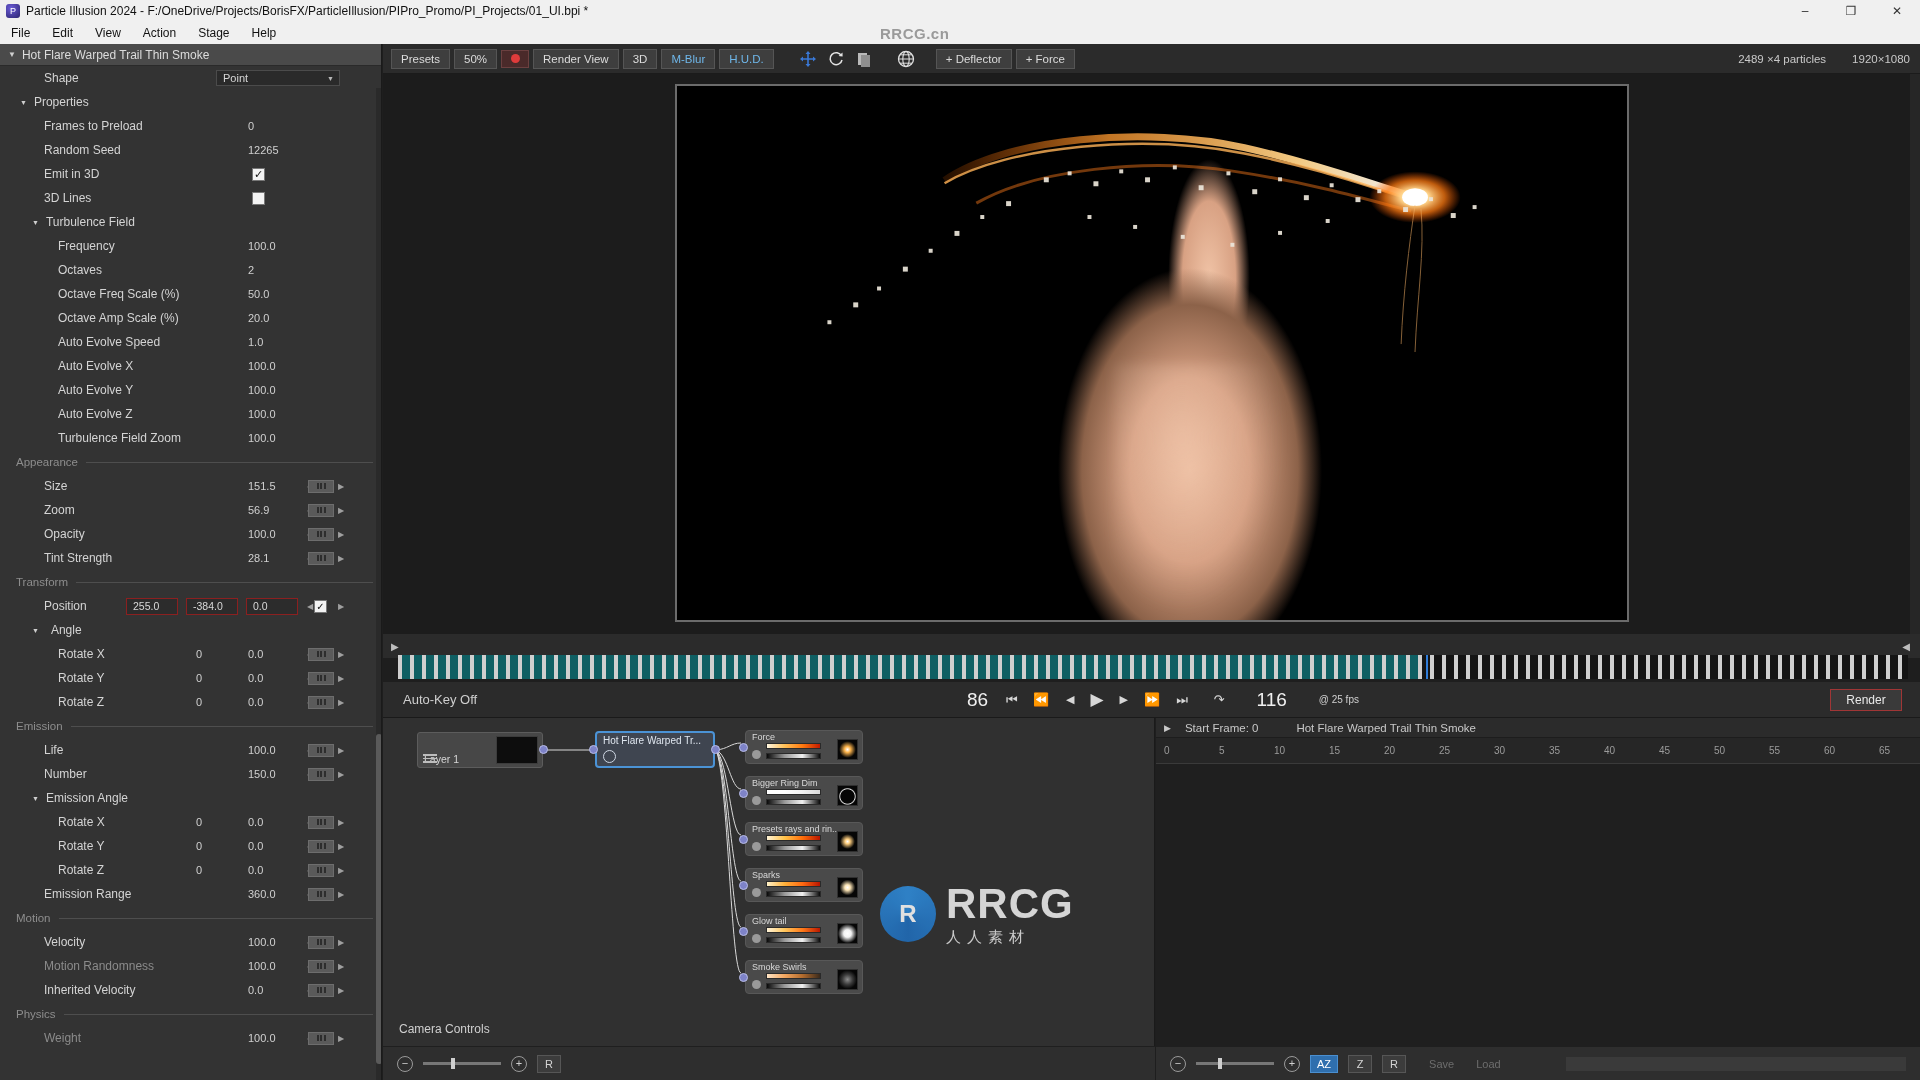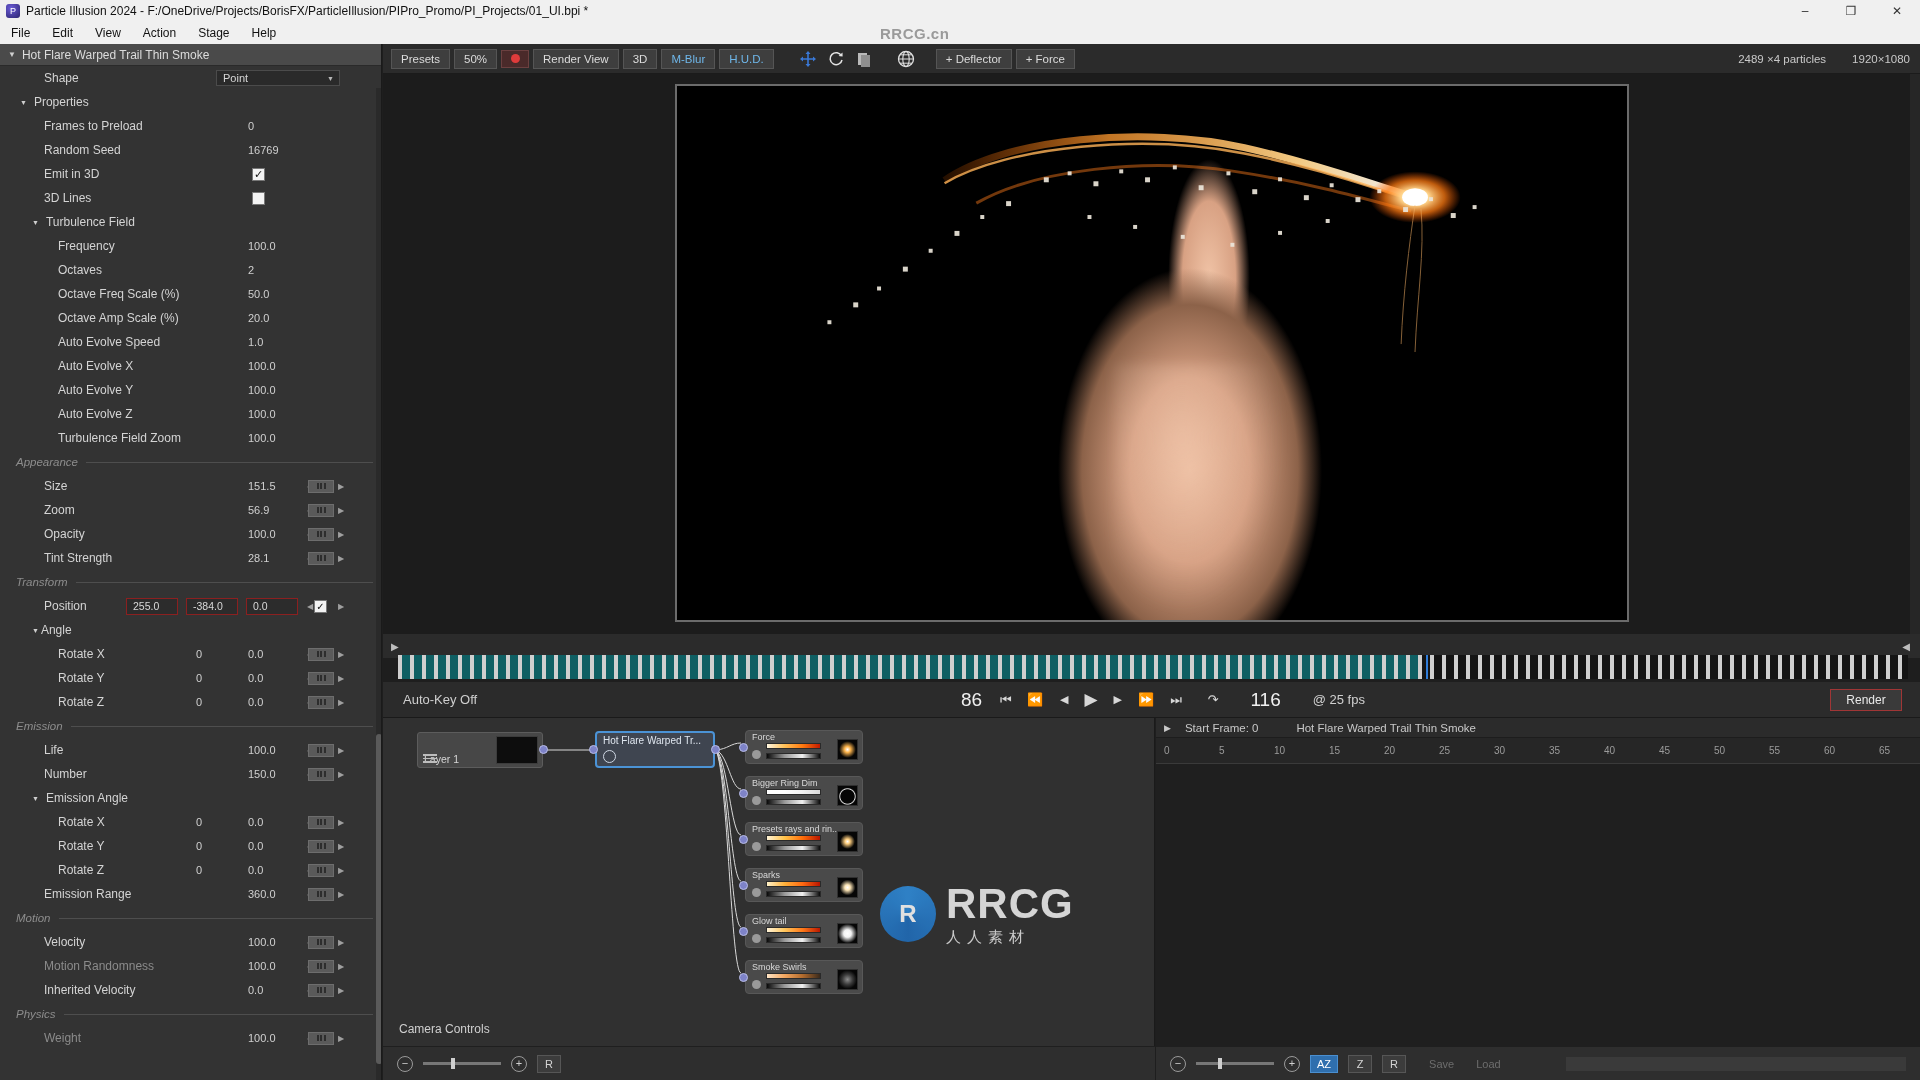--- a/index.html
+++ b/index.html
@@ -68,21 +68,21 @@
     font-size:11px; color:#d0d0d0;
   }
   .pval2 { position:absolute; left:196px; width:40px; font-size:11px; color:#d0d0d0; }
   .ind0 { padding-left:20px; }
   .ind1 { padding-left:32px; }
   .ind2 { padding-left:44px; }
   .ind3 { padding-left:58px; }
 
   .section-sep {
     height:24px; display:flex; align-items:center; gap:8px; padding-left:16px;
-    font-size:11.5px; color:#8d8d8d;font-style:italic;
+    font-size:11.5px; color:#8d8d8d;
   }
   .section-sep .line { flex:1; height:1px; background:#4e4e4e; margin-right:8px; }
 
   .combo {
     position:absolute; left:216px; width:124px; height:16px; background:#2a2a2a;
     border:1px solid #4b4b4b; font-size:11px; color:#d6d6d6;
     display:flex; align-items:center; padding-left:6px;
   }
   .combo .cv-arrow { position:absolute; right:5px; font-size:7px; color:#b9b9b9; }
 
@@ -194,21 +194,21 @@
   .transport {
     position:absolute; left:383px; top:682px; width:1537px; height:36px;
     background:#2b2b2b; display:flex; align-items:center;
     border-bottom:1px solid #1a1a1a;
   }
   .autokey { margin-left:20px; font-size:13px; color:#cfcfcf; }
   .tp-center { position:absolute; left:50%; transform:translateX(-50%); display:flex; align-items:center; gap:18px; }
   .frame-num { font-size:19px; color:#f0f0f0; min-width:44px; text-align:right; }
   .tp-icons { display:flex; align-items:center; gap:16px; color:#d7d7d7; }
   .tp-icons span { font-size:13px; }
-  .fps { font-size:13px; color:#d0d0d0; margin-left:14px; }
+  .fps { font-size:10px; color:#d0d0d0; margin-left:14px; }
   .render-btn {
     position:absolute; right:18px; height:22px; min-width:72px;
     background:#3a3a3a; border:1px solid #a03636; color:#e8e8e8;
     font-size:12px; display:flex; align-items:center; justify-content:center;
   }
 
   
   .nodegraph {
     position:absolute; left:383px; top:718px; width:772px; height:362px;
     background:#303030; border-right:1px solid #1a1a1a;
@@ -352,21 +352,21 @@
             <span class="tri small">▼</span>
             <span class="plabel">Properties</span>
           </span>
         </div>
         <div class="prow">
           <span class="ind2 plabel">Frames to Preload</span>
           <span class="pval">0</span>
         </div>
         <div class="prow">
           <span class="ind2 plabel">Random Seed</span>
-          <span class="pval">16769</span>
+          <span class="pval">12265</span>
         </div>
         <div class="prow">
           <span class="ind2 plabel">Emit in 3D</span>
           <span class="chk">✓</span>
         </div>
         <div class="prow">
           <span class="ind2 plabel">3D Lines</span>
           <span class="chk"></span>
         </div>
         <div class="prow">
@@ -466,21 +466,21 @@
         <div class="prow">
           <span class="ind2 plabel">Position</span>
           <span class="numbox" style="left:126px">255.0</span>
           <span class="numbox" style="left:186px">-384.0</span>
           <span class="numbox" style="left:246px">0.0</span>
           <span class="arrow-l">◀</span>
           <span class="pos-check">✓</span>
           <span class="arrow-r">▶</span>
         </div>
         <div class="prow">
-          <span class="ind1" style="display:flex;align-items:center;gap:2px">
+          <span class="ind1" style="display:flex;align-items:center;gap:12px">
             <span class="tri small">▼</span>
             <span class="plabel">Angle</span>
           </span>
         </div>
         <div class="prow">
           <span class="ind3 plabel">Rotate X</span>
           <span class="pval2">0</span>
           <span class="pval">0.0</span>
           <span class="arrow-l">◀</span>
           <span class="slider-widget">

